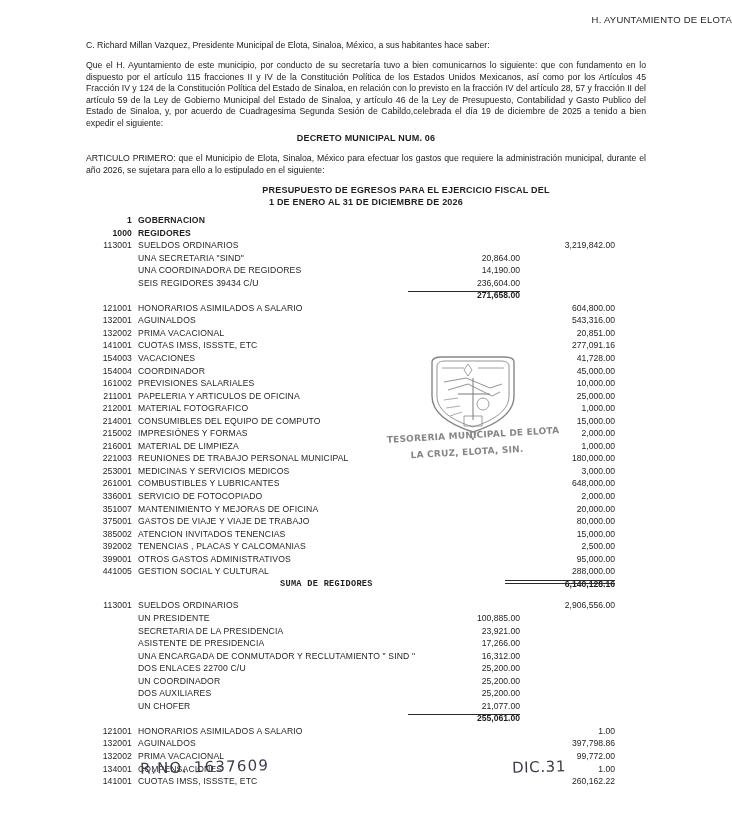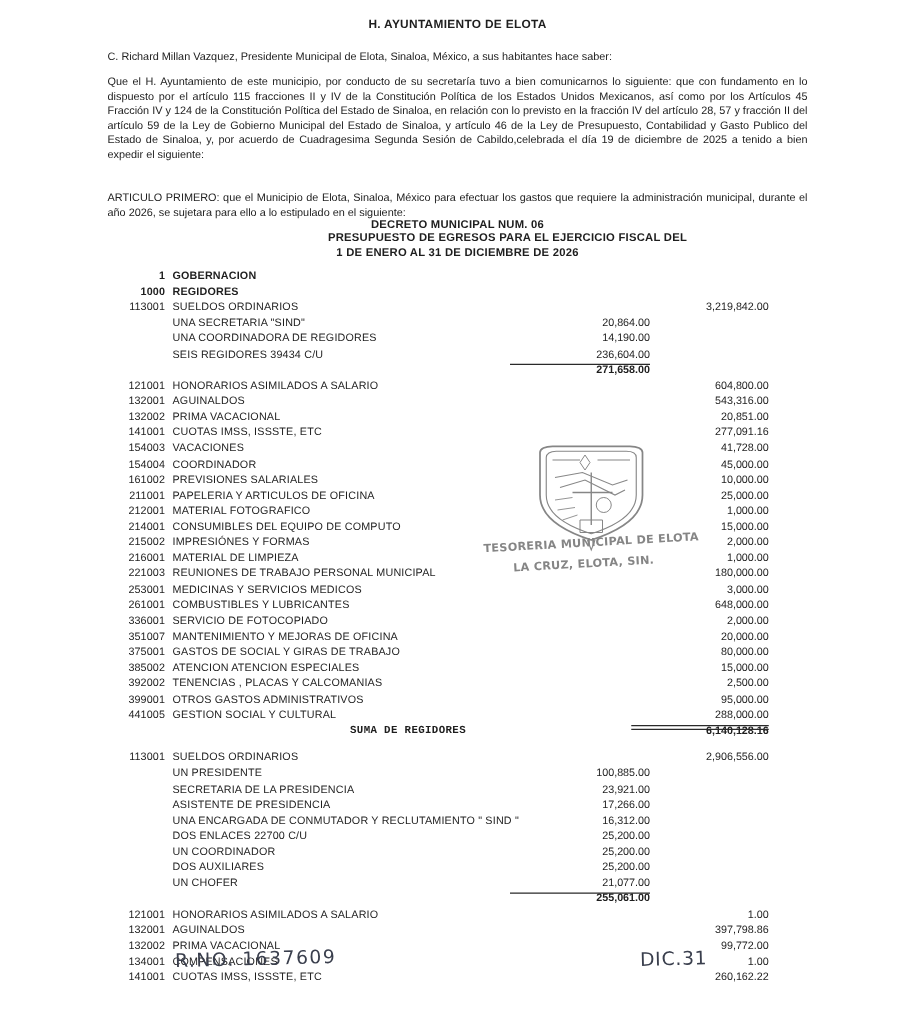--- a/index.html
+++ b/index.html
@@ -17,23 +17,23 @@
     height: 824px;
     background: #ffffff;
     overflow: hidden;
   }
   
   .doc-title {
     position: absolute;
     left: 0;
     top: 14px;
     width: 732px;
-    text-align: center;
+    text-align: right;
     font-size: 9.5px;
-    font-weight: bold;
+    font-weight: normal;
     letter-spacing: 0.25px;
   }
   .preamble {
     position: absolute;
     left: 86px;
     width: 560px;
     font-size: 8.7px;
     line-height: 11.6px;
     text-align: justify;
     color: #222;
@@ -42,21 +42,20 @@
   .p-body { top: 60px; }
   .decreto {
     position: absolute;
     left: 0;
     top: 133px;
     width: 732px;
     text-align: center;
     font-size: 9px;
     font-weight: bold;
     letter-spacing: 0.2px;
-    margin-top: 41px;
   }
   .p-articulo { top: 153px; }
   .budget-title {
     position: absolute;
     left: 0;
     width: 732px;
     text-align: center;
     font-size: 9px;
     font-weight: bold;
     letter-spacing: 0.2px;
@@ -351,27 +350,27 @@
         <span class="col-amt">2,000.00</span>
       </div>
       <div class="row">
         <span class="col-code">351007</span>
         <span class="col-desc">MANTENIMIENTO Y MEJORAS DE OFICINA</span>
         <span class="col-sub"></span>
         <span class="col-amt">20,000.00</span>
       </div>
       <div class="row">
         <span class="col-code">375001</span>
-        <span class="col-desc">GASTOS DE SOCIAL Y GIRAS DE TRABAJO</span>
+        <span class="col-desc">GASTOS DE VIAJE Y VIAJE DE TRABAJO</span>
         <span class="col-sub"></span>
         <span class="col-amt">80,000.00</span>
       </div>
       <div class="row">
         <span class="col-code">385002</span>
-        <span class="col-desc">ATENCION ATENCION ESPECIALES</span>
+        <span class="col-desc">ATENCION INVITADOS TENENCIAS</span>
         <span class="col-sub"></span>
         <span class="col-amt">15,000.00</span>
       </div>
       <div class="row">
         <span class="col-code">392002</span>
         <span class="col-desc">TENENCIAS , PLACAS Y CALCOMANIAS</span>
         <span class="col-sub"></span>
         <span class="col-amt">2,500.00</span>
       </div>
       <div class="row">

